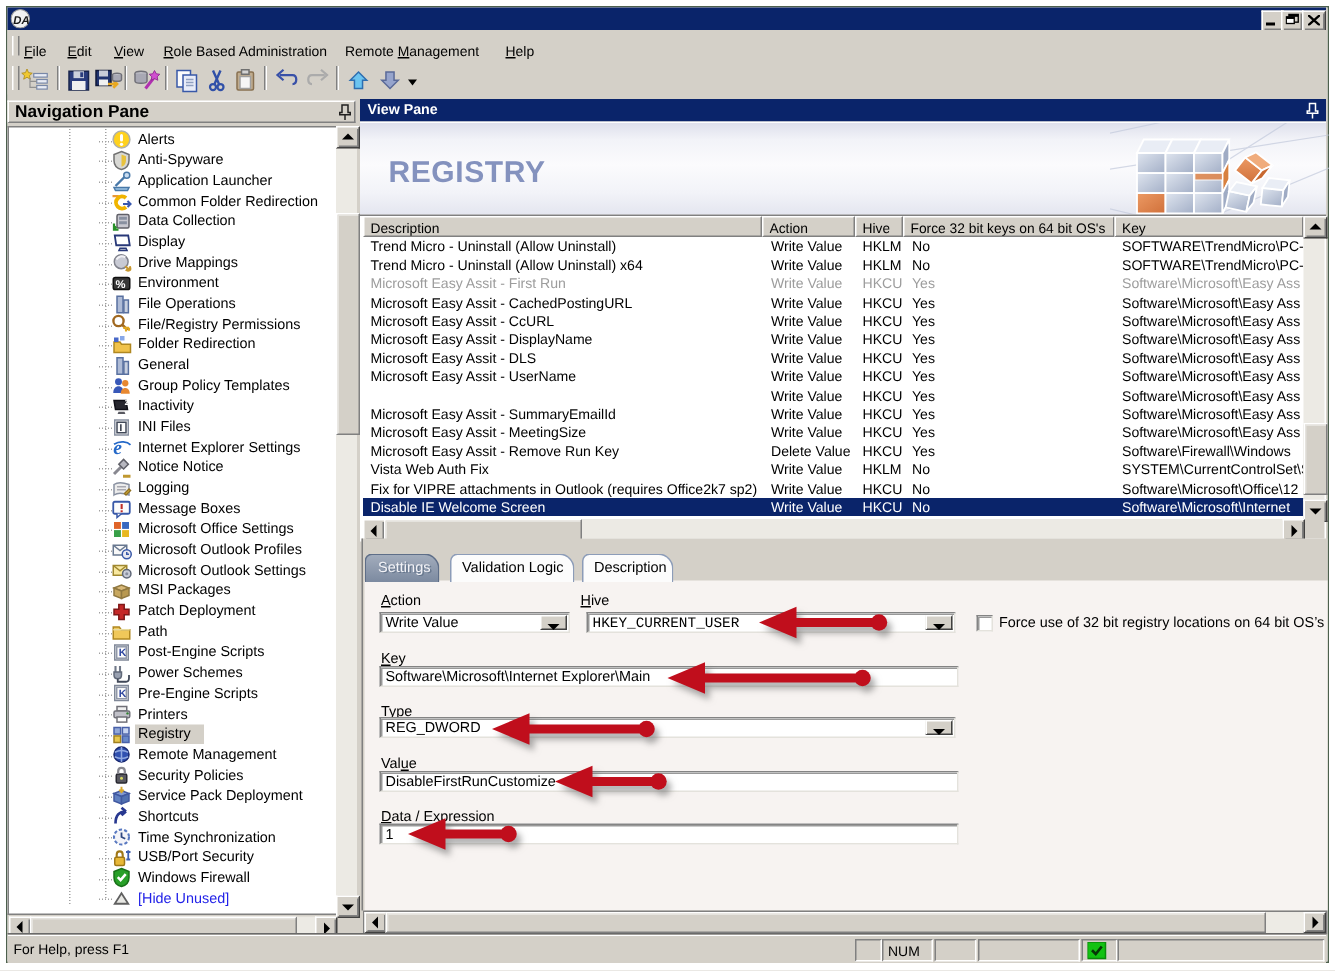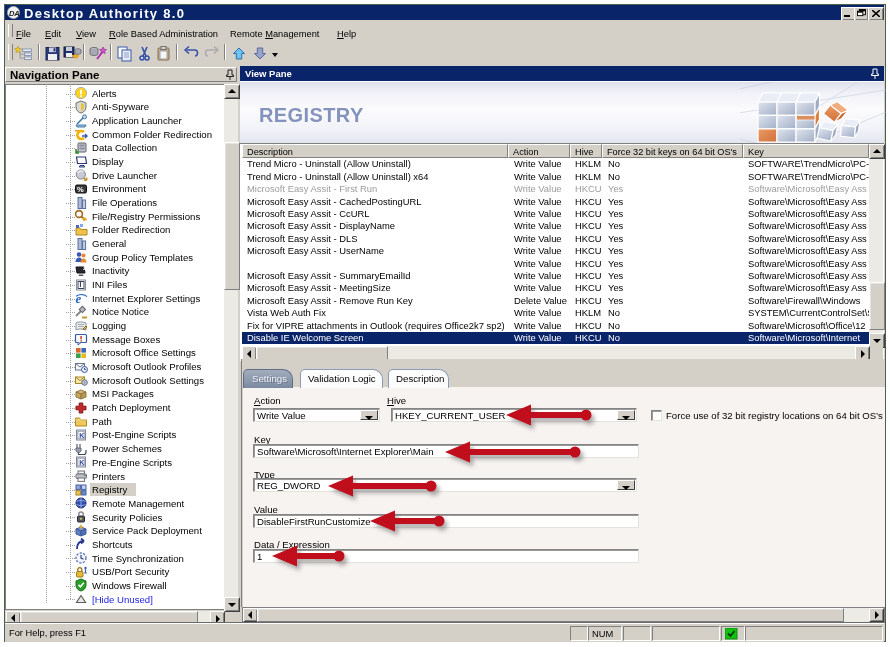--- a/index.html
+++ b/index.html
@@ -22,21 +22,20 @@
 </head>
 <body>
 
 <div class="abs" style="left:4px;top:4px;width:882px;height:638px;border:1px solid #4D604D;box-sizing:border-box;"></div>
 <div class="abs" style="left:5px;top:5px;width:880px;height:636px;background:#D4D0C8;"></div>
 <div id="titlebar" class="abs" style="left:5px;top:5px;width:879px;height:15px;background:#0A246A;">
   <svg class="abs" style="left:2px;top:1px" width="13" height="13" viewBox="0 0 18 18">
     <circle cx="9" cy="9" r="8.5" fill="#F2F2F2" stroke="#9A9A9A"></circle>
     <text x="2.6" y="13.4" font-size="10.5" font-weight="bold" font-style="italic" fill="#1A1A1A" font-family="Liberation Sans">DA</text>
   </svg>
-  <div class="abs" style="left:19px;top:1px;font-size:13px;font-weight:bold;letter-spacing:1.3px;color:#FFFFFF;">Desktop Authority 8.0</div>
 
   <div class="abs btn" style="left:836px;top:2px;width:13px;height:12px;">
     <div class="abs" style="left:2px;top:7px;width:6px;height:2px;background:#000;"></div>
   </div>
   <div class="abs btn" style="left:849px;top:2px;width:13px;height:12px;">
     <svg class="abs" style="left:2px;top:1px" width="9" height="8" viewBox="0 0 10 9">
       <rect x="2.5" y="0.5" width="7" height="6" fill="none" stroke="#000"></rect>
       <rect x="2.5" y="0.5" width="7" height="2" fill="#000"></rect>
       <rect x="0.5" y="2.5" width="6" height="5" fill="#fff" stroke="#000"></rect>
       <rect x="0.5" y="2.5" width="6" height="1.6" fill="#000"></rect>
@@ -177,21 +176,21 @@
         <path d="M2.5,2 L11.5,2 L12.5,8.5 L3.5,8.5 Z" fill="#FFFFFF" stroke="#283878" stroke-width="1.2"></path>
         <path d="M6,10.5 L10,10.5 L10.7,12 L5.3,12 Z" fill="#C8CCD8" stroke="#283878"></path>
       </svg></div>
     <div class="abs" style="left:90px;top:71.0px;font-size:9.6px;line-height:13px;color:#000;white-space:nowrap;">Display</div>
 <div class="abs" style="left:64px;top:91.5px;width:10px;height:1px;background-image:repeating-linear-gradient(90deg,#A0A0A0 0 1px,transparent 1px 2px);"></div>
     <div class="abs" style="left:72px;top:84.2px;width:14px;height:14px;"><svg width="14" height="14" viewBox="0 0 14 14">
         <circle cx="6.8" cy="6.5" r="4.6" fill="#C8CAD4" stroke="#80828C"></circle>
         <path d="M3.6,5 A4,4 0 0 1 9.5,3.6" stroke="#F0F0F4" stroke-width="1.4" fill="none"></path>
         <path d="M9.5,9.5 L12.5,12 M12.5,9.5 C13,11 13,12 12.5,12 C11.5,12.6 10.5,12.3 9.8,11.8" stroke="#C89830" stroke-width="1.5" fill="none"></path>
       </svg></div>
-    <div class="abs" style="left:90px;top:84.7px;font-size:9.6px;line-height:13px;color:#000;white-space:nowrap;">Drive Launcher</div>
+    <div class="abs" style="left:90px;top:84.7px;font-size:9.6px;line-height:13px;color:#000;white-space:nowrap;">Drive Mappings</div>
 <div class="abs" style="left:64px;top:105.2px;width:10px;height:1px;background-image:repeating-linear-gradient(90deg,#A0A0A0 0 1px,transparent 1px 2px);"></div>
     <div class="abs" style="left:72px;top:97.9px;width:14px;height:14px;"><svg width="14" height="14" viewBox="0 0 14 14">
         <rect x="1.5" y="3" width="11" height="8" rx="1.4" fill="#383838" stroke="#101010"></rect>
         <text x="3" y="10" font-size="7.5" font-weight="bold" fill="#fff" font-family="Liberation Sans">%</text>
       </svg></div>
     <div class="abs" style="left:90px;top:98.4px;font-size:9.6px;line-height:13px;color:#000;white-space:nowrap;">Environment</div>
 <div class="abs" style="left:64px;top:118.9px;width:10px;height:1px;background-image:repeating-linear-gradient(90deg,#A0A0A0 0 1px,transparent 1px 2px);"></div>
     <div class="abs" style="left:72px;top:111.6px;width:14px;height:14px;"><svg width="14" height="14" viewBox="0 0 14 14">
         <rect x="4" y="1.5" width="4" height="11" fill="#AEBBD6" stroke="#5870A0"></rect>
         <rect x="8.6" y="4" width="3" height="8.5" fill="#C8D0E0" stroke="#5870A0"></rect>
@@ -640,21 +639,21 @@
      <div class="abs" style="left:7px;top:3px;font-size:9.7px;white-space:nowrap;color:#000;">Description</div>
   </div>
   <div id="form">
 <div class="abs lbl" style="left:12px;top:36px;"><u>A</u>ction</div>
 <div class="abs lbl" style="left:145px;top:36px;"><u>H</u>ive</div>
 <div class="abs combo" style="left:11px;top:49px;width:127px;height:14px;box-sizing:border-box;">
         <div class="abs" style="left:3px;top:0px;font-size:9.6px;line-height:13px;white-space:nowrap;">Write Value</div>
         <div class="cbtn"></div>
       </div>
 <div class="abs combo" style="left:149px;top:49px;width:246px;height:14px;box-sizing:border-box;">
-        <div class="abs" style="left:3px;top:0px;font-size:9.6px;line-height:13px;white-space:nowrap;">HKEY_CURRENT_USER</div>
+        <div class="abs" style="left:3px;top:0px;font-size:9.6px;line-height:13px;white-space:nowrap;font-family:Liberation Mono, monospace;">HKEY_CURRENT_USER</div>
         <div class="cbtn"></div>
       </div>
 <div class="abs" style="left:409px;top:51px;width:11px;height:11px;background:#fff;border:1px solid;border-color:#848484 #E4E2DC #E4E2DC #848484;box-shadow:inset 1px 1px 0 rgba(70,70,70,.55);box-sizing:border-box;"></div>
 <div class="abs lbl" style="left:424px;top:51px;">Force use of 32 bit registry locations on 64 bit OS’s</div>
 <div class="abs lbl" style="left:12px;top:75px;"><u>K</u>ey</div>
 <div class="abs field" style="left:11px;top:85px;width:386px;height:14px;box-sizing:border-box;">
         <div class="abs" style="left:3px;top:0px;font-size:9.6px;line-height:13px;white-space:nowrap;">Software\Microsoft\Internet Explorer\Main</div>
       </div>
 <div class="abs lbl" style="left:12px;top:110px;">T<u>y</u>pe</div>
 <div class="abs combo" style="left:11px;top:119px;width:384px;height:14px;box-sizing:border-box;">

